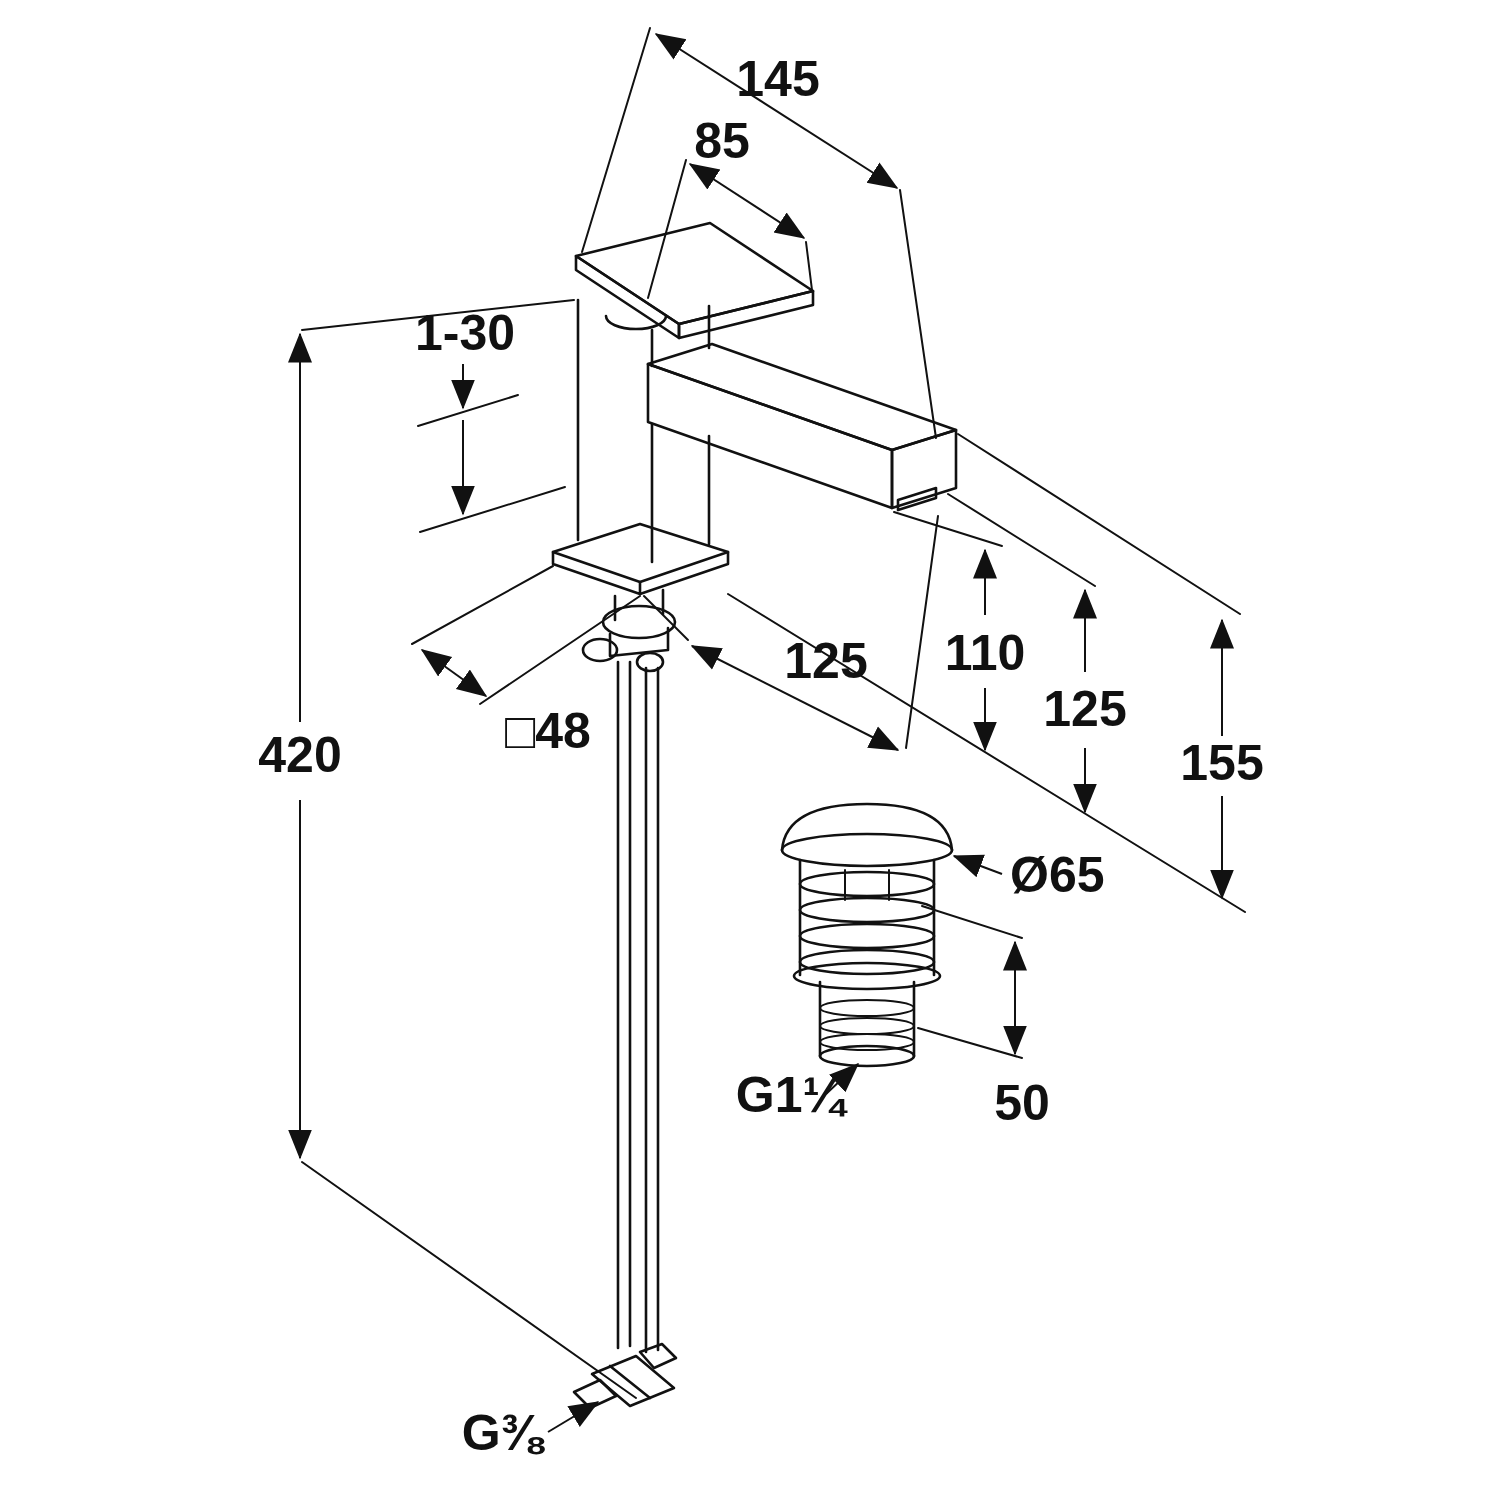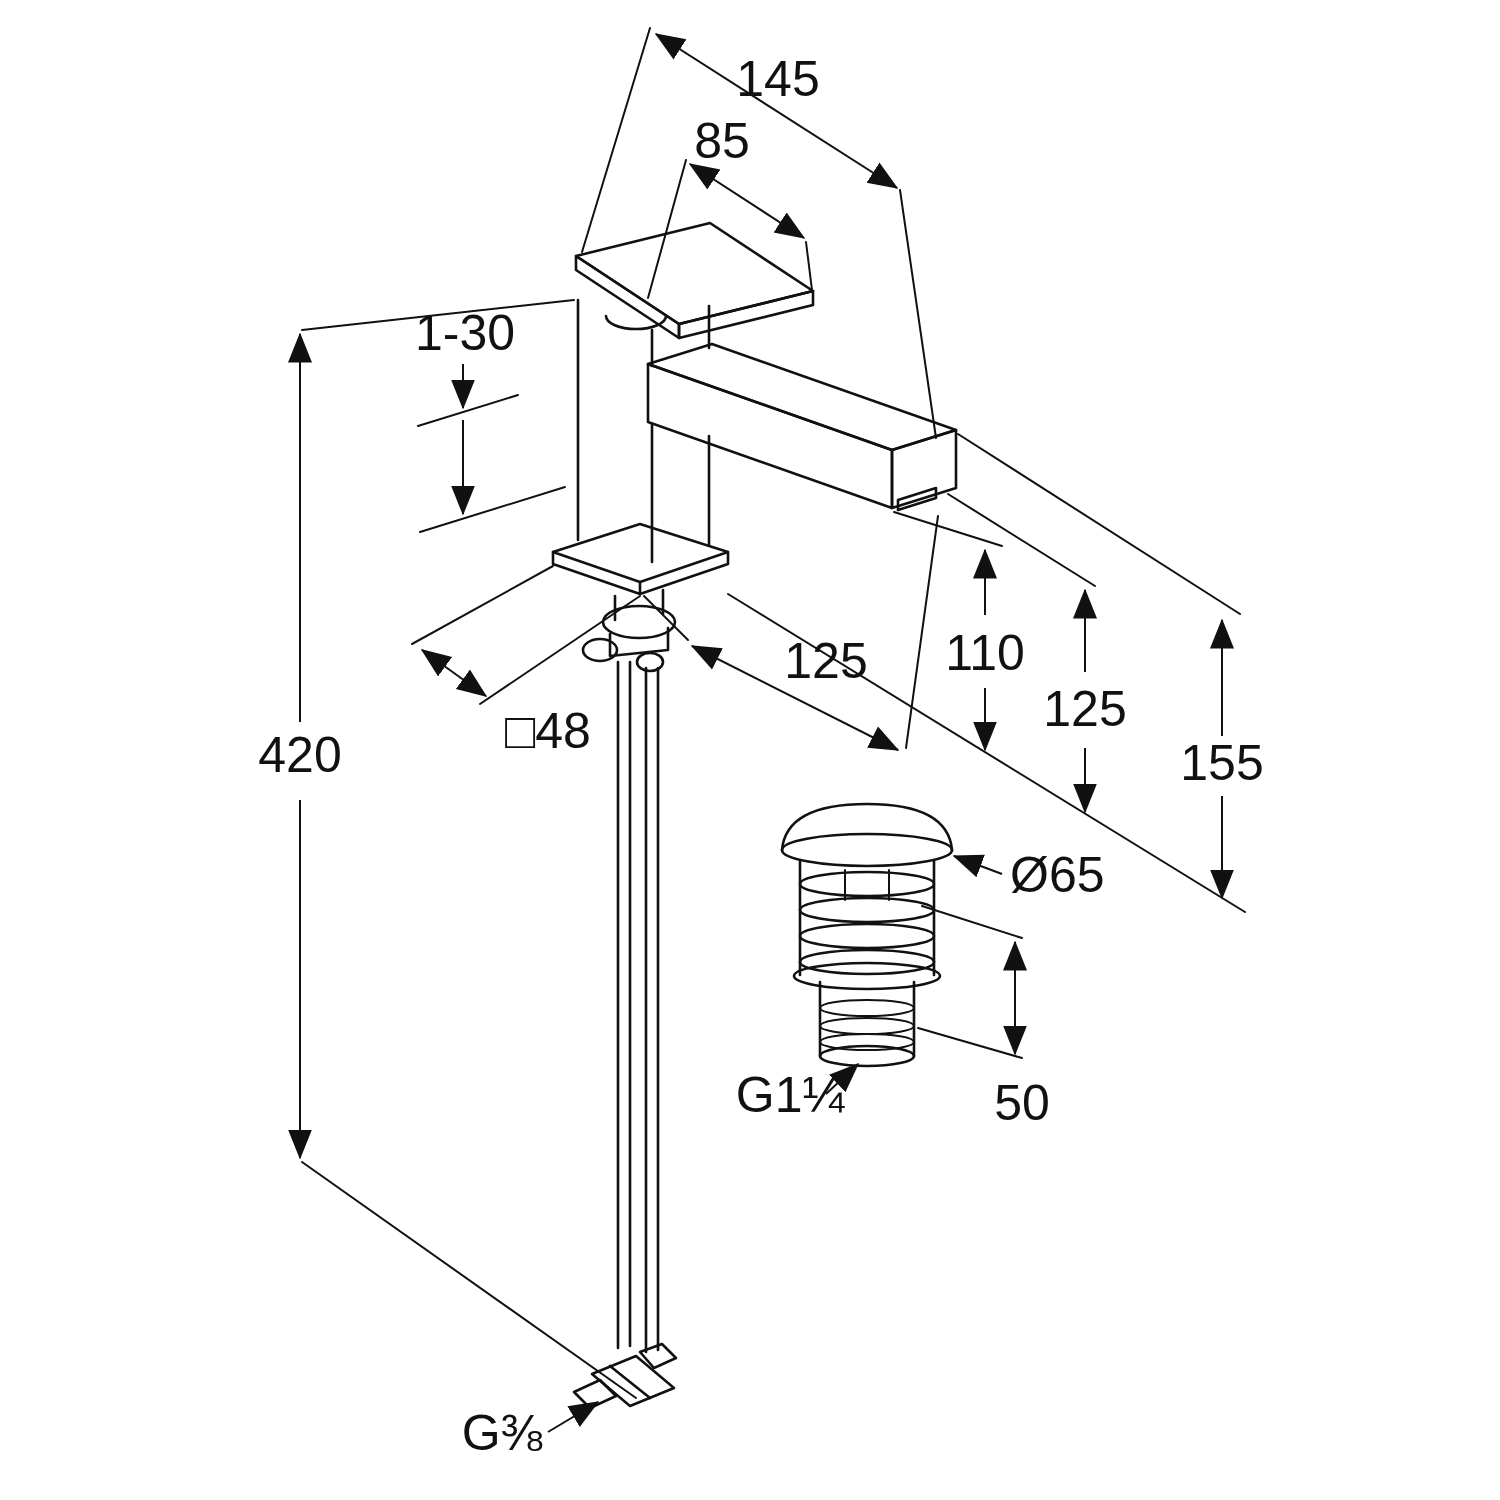--- a/index.html
+++ b/index.html
@@ -6,20 +6,21 @@
     margin: 0;
     padding: 0;
     background: #ffffff;
   }
   .canvas {
     position: relative;
     width: 1500px;
     height: 1500px;
     background: #ffffff;
     font-family: "Liberation Sans", sans-serif;
+    font-weight: bold;
   }
   svg { display: block; }
   .outline {
     fill: none;
     stroke: #111111;
     stroke-width: 2.6;
     stroke-linejoin: round;
     stroke-linecap: round;
   }
   .thin {

